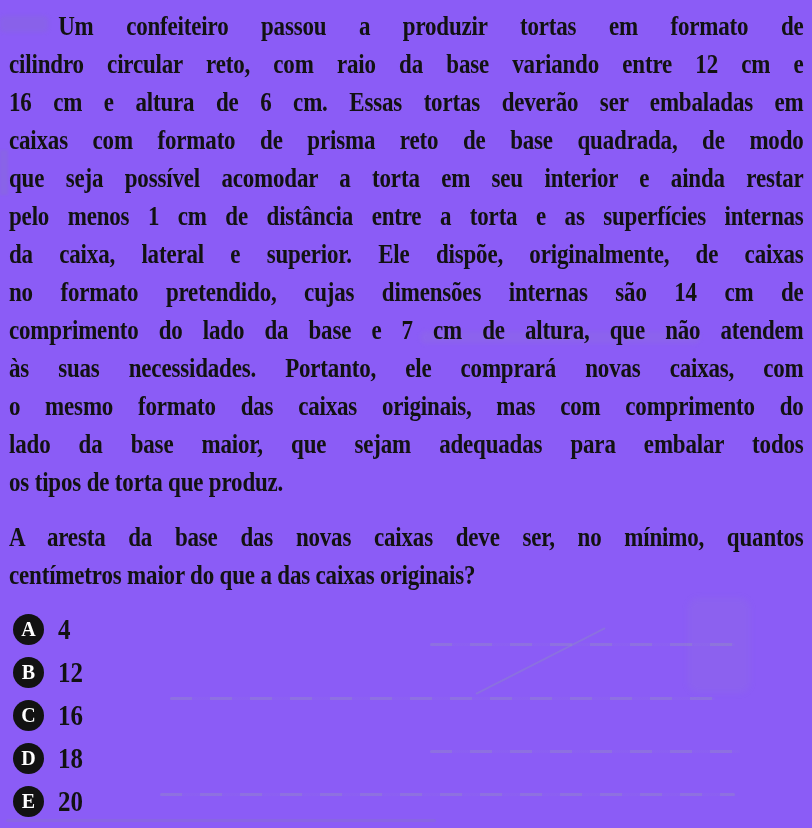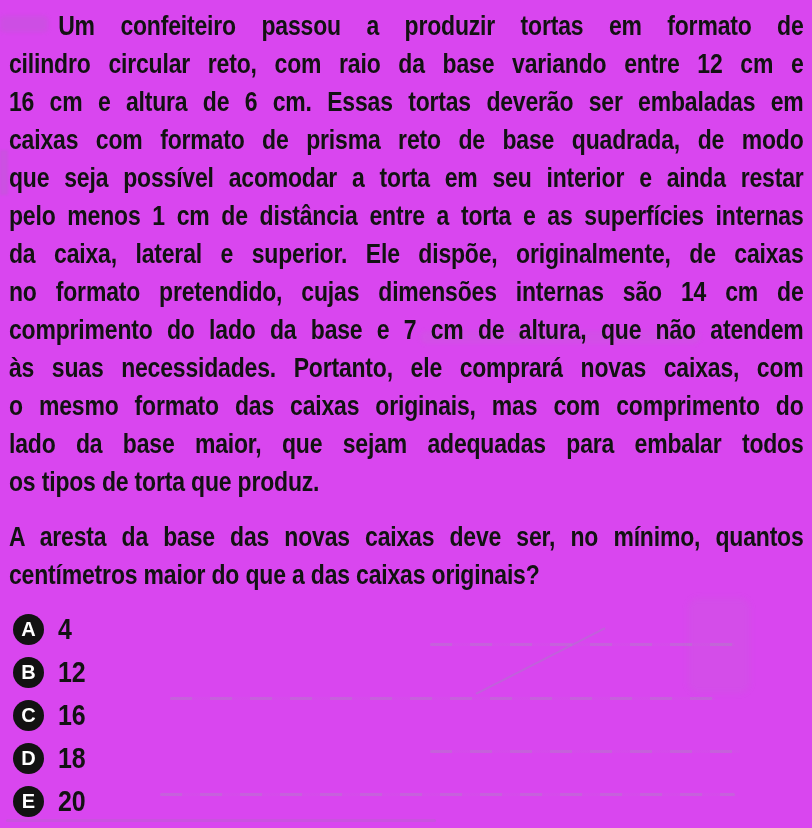--- a/index.html
+++ b/index.html
@@ -7,22 +7,22 @@
     padding: 0;
     width: 812px;
     height: 828px;
     background: #ffffff;
     overflow: hidden;
   }
   .page {
     position: relative;
     width: 812px;
     height: 828px;
-    background: #d946ef;
-    font-family: Liberation Sans, sans-serif;
+    background: #8b5cf6;
+    font-family: Liberation Serif, serif;
     color: #121212;
   }
   
   .textblock {
     position: absolute;
     left: 9px;
     width: 969px;
     transform: scaleX(0.82);
     transform-origin: 0 0;
   }

